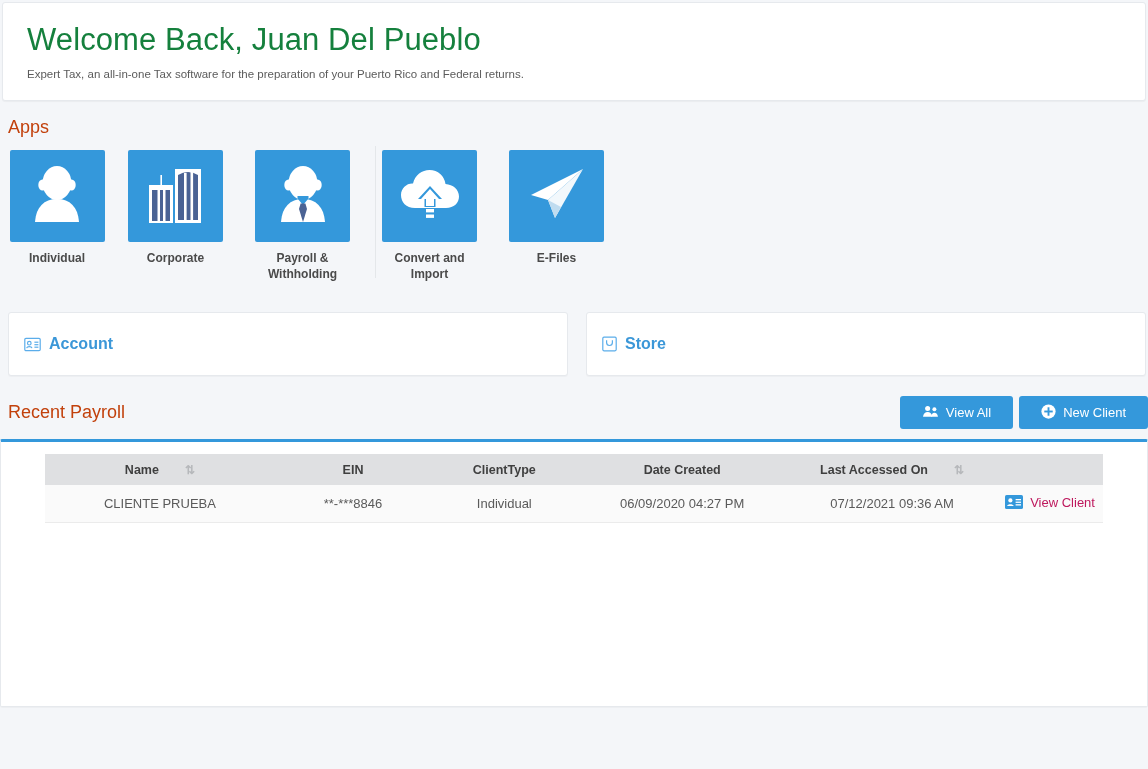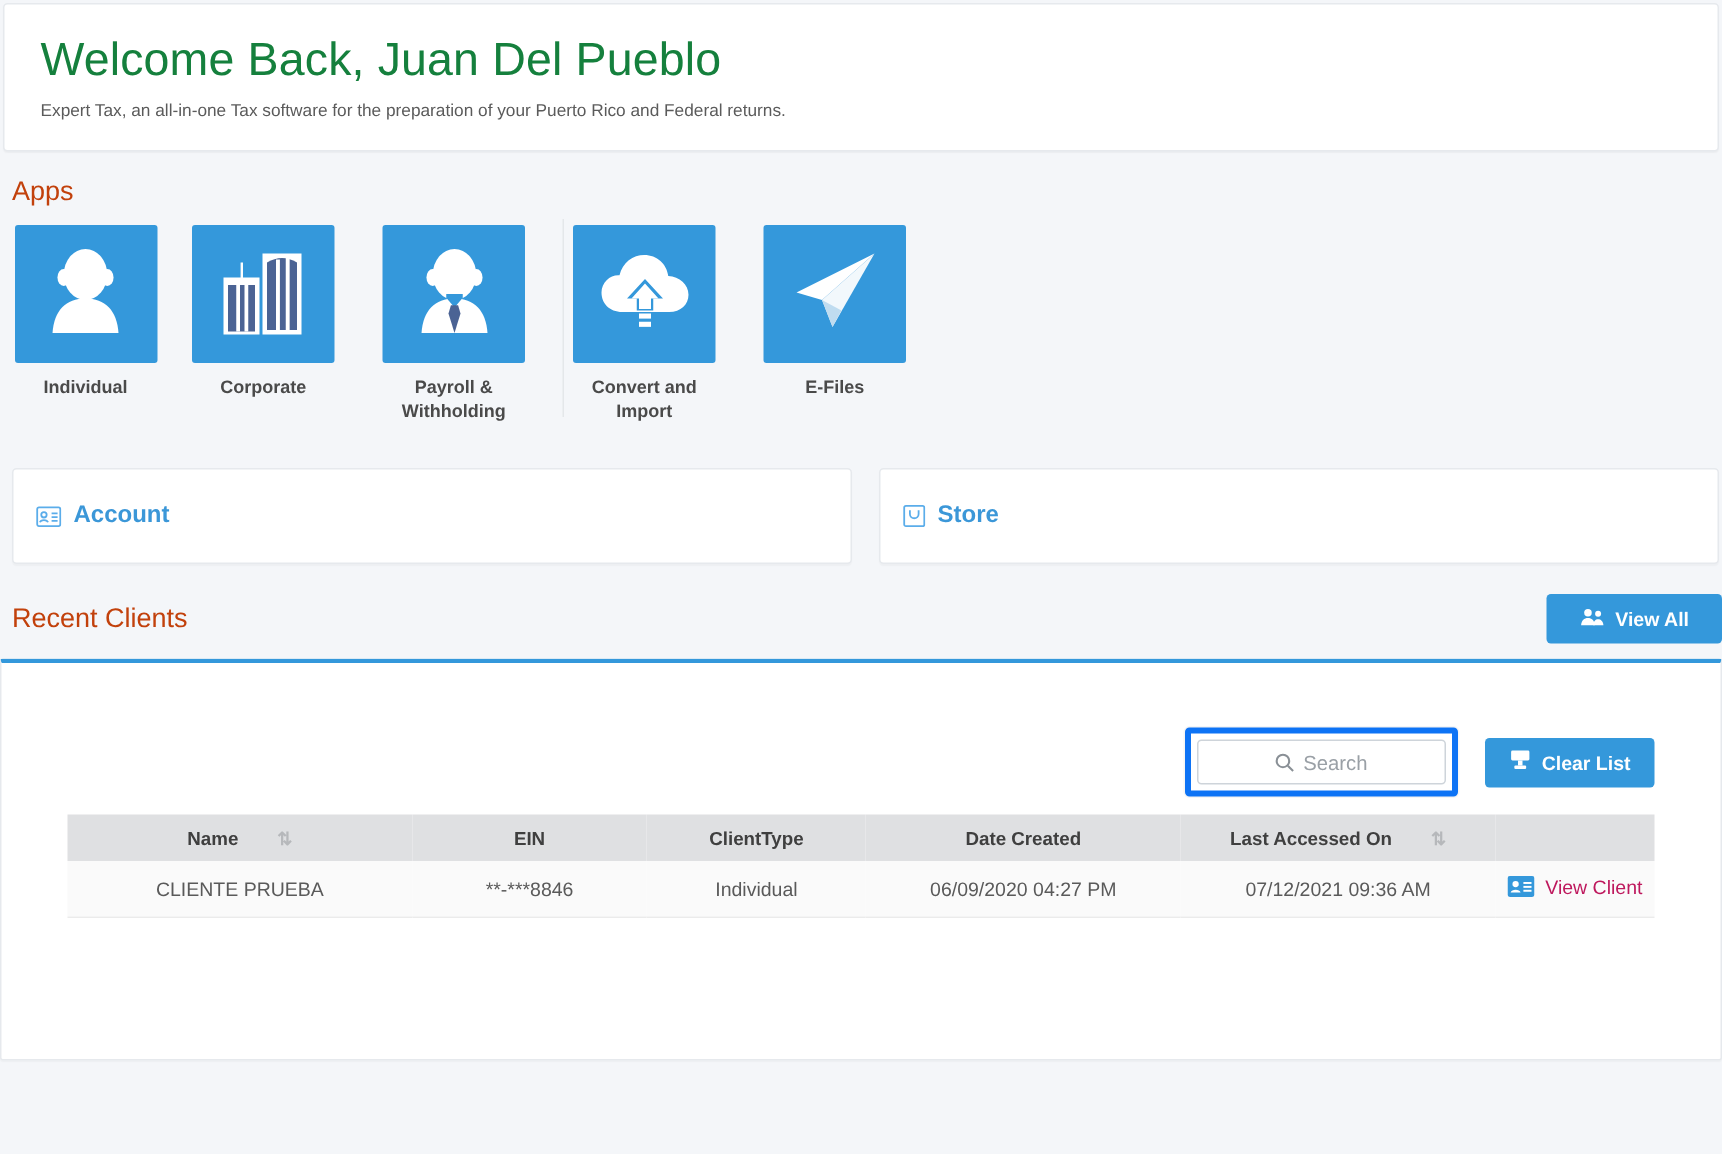--- a/index.html
+++ b/index.html
@@ -124,21 +124,21 @@
   }
   .recent-actions { display: flex; gap: 6px; }
   .btn-blue {
     background: #3498db;
     color: #ffffff;
     border: none;
     border-radius: 3px;
     height: 33px;
     padding: 0 16px;
     font-size: 13px;
-    font-weight: bold;
+    font-weight: normal;
     font-family: "Liberation Sans", sans-serif;
     display: inline-flex;
     align-items: center;
     gap: 7px;
     cursor: pointer;
     white-space: nowrap;
   }
   .btn-blue.wide { padding: 0 22px; }
 
   .table-card {
@@ -355,65 +355,51 @@
       </span>
       <span class="lbl">Store</span>
     </div>
 
 
   </div>
 </div>
 
 <div class="recent-section">
   <div class="recent-head">
-    <div class="section-title">Recent Clients</div>
+    <div class="section-title">Recent Payroll</div>
     <div class="recent-actions">
 
       <button class="btn-blue wide">
         <span>
           <svg width="17" height="13" viewBox="0 0 19 15" fill="#ffffff">
             <circle cx="6.2" cy="4.1" r="2.9"></circle>
             <path d="M0.9 13.6 C1.2 9.6 3.4 8 6.2 8 C9 8 11.2 9.6 11.5 13.6 Z"></path>
             <circle cx="14" cy="4.8" r="2.3"></circle>
             <path d="M10.2 13.6 C10.5 10.3 12 9 14 9 C16 9 17.8 10.3 18.1 13.6 Z"></path>
           </svg>
         </span>
         <span>View All</span>
       </button>
 
+      <button class="btn-blue wide">
+        <span>
+          <svg width="15" height="15" viewBox="0 0 16 16" fill="#ffffff">
+            <circle cx="8" cy="8" r="7.6"></circle>
+            <rect x="7" y="3.5" width="2" height="9" fill="#3498db"></rect>
+            <rect x="3.5" y="7" width="9" height="2" fill="#3498db"></rect>
+          </svg>
+        </span>
+        <span>New Client</span>
+      </button>
 
     </div>
   </div>
 
   <div class="table-card">
 
-    <div class="table-toolbar">
-      <div class="search-wrap">
-        <div class="search-box">
-          <span class="search-icon">
-            <svg width="13" height="13" viewBox="0 0 14 14" fill="none" stroke="currentColor" stroke-width="1.5">
-              <circle cx="5.7" cy="5.7" r="4.5"></circle>
-              <line x1="9.2" y1="9.2" x2="13" y2="13"></line>
-            </svg>
-          </span>
-          <span class="ph">Search</span>
-        </div>
-      </div>
-
-      <button class="btn-blue">
-        <span>
-          <svg width="15" height="15" viewBox="0 0 16 16" fill="#ffffff">
-            <rect x="1.5" y="1.5" width="13" height="7" rx="1"></rect>
-            <rect x="6.4" y="8.5" width="3.2" height="3.6"></rect>
-            <rect x="3.8" y="12" width="8.4" height="2.6" rx="0.8"></rect>
-          </svg>
-        </span>
-        <span>Clear List</span>
-      </button>
-    </div>
 
     <table class="clients">
       <thead>
         <tr>
           <th class="col-name">
             <span class="th-inner">
               <span>Name</span>
               <span class="sort-icon">⇅</span>
             </span>
           </th>

